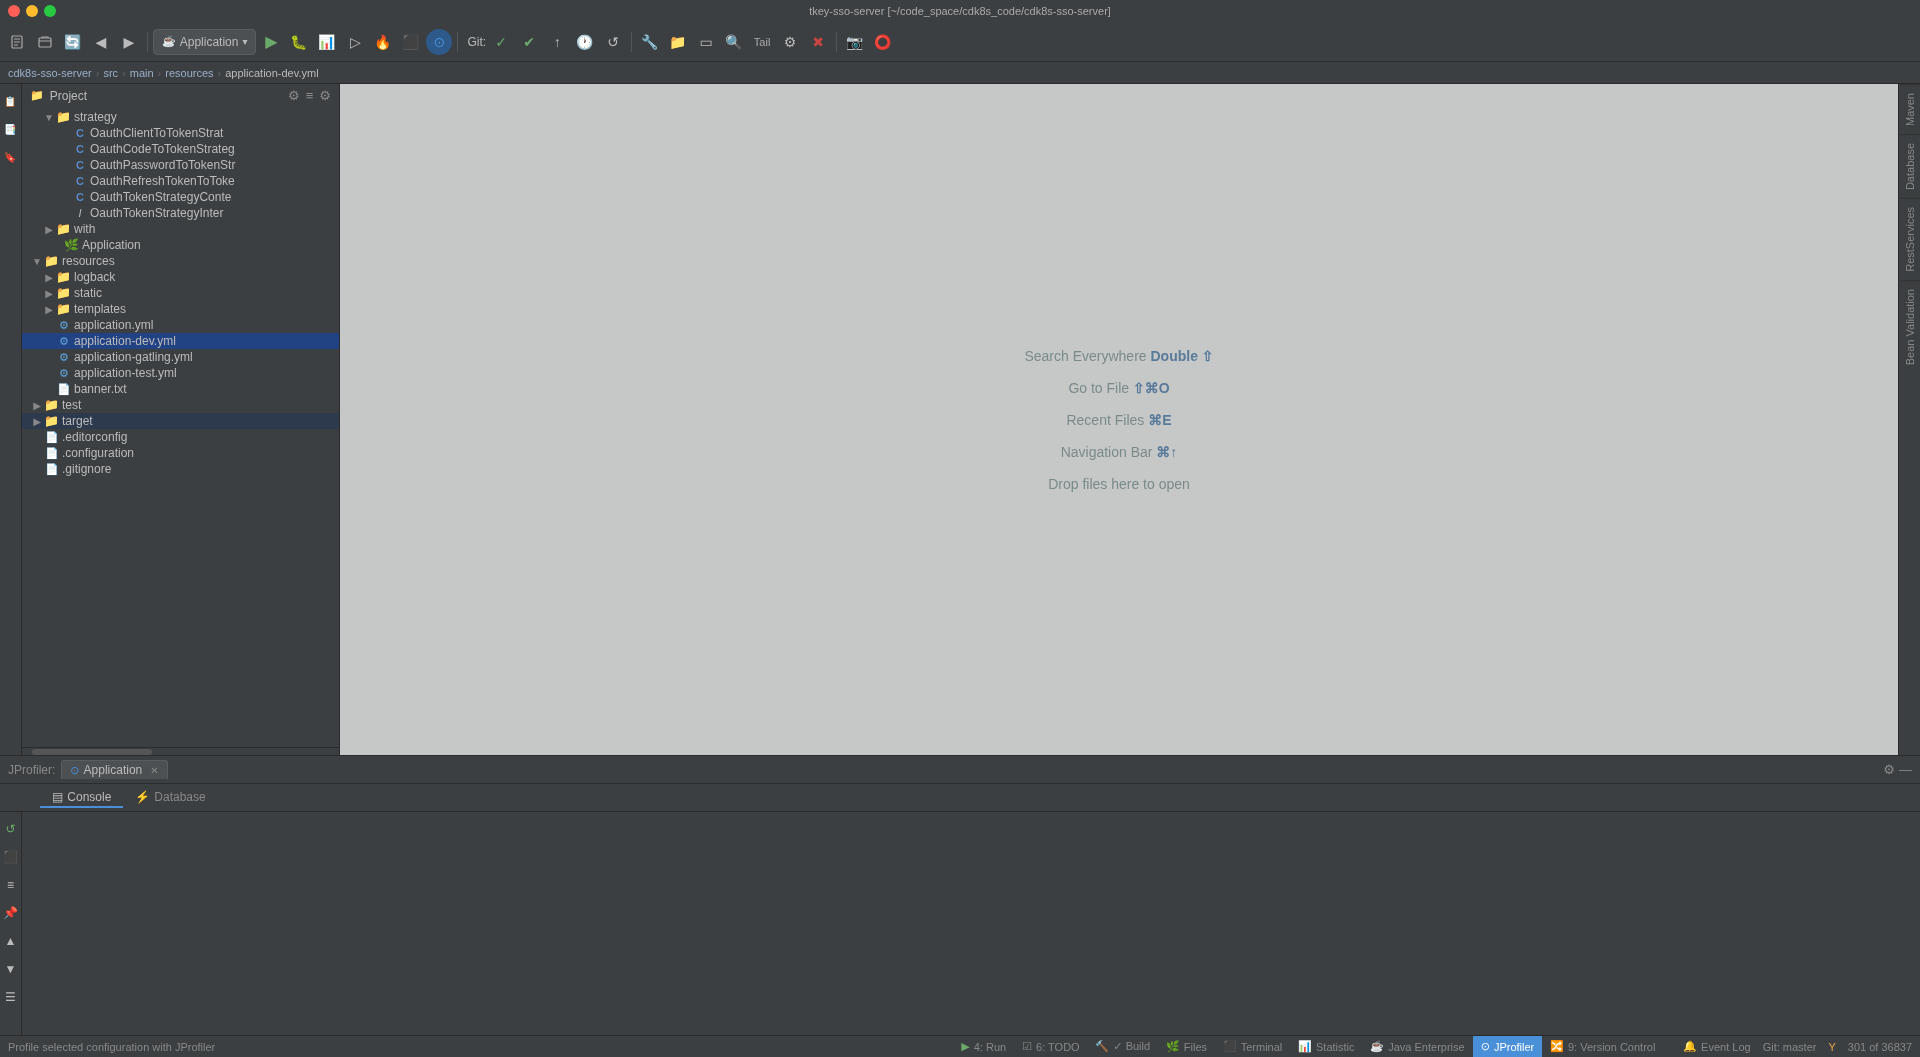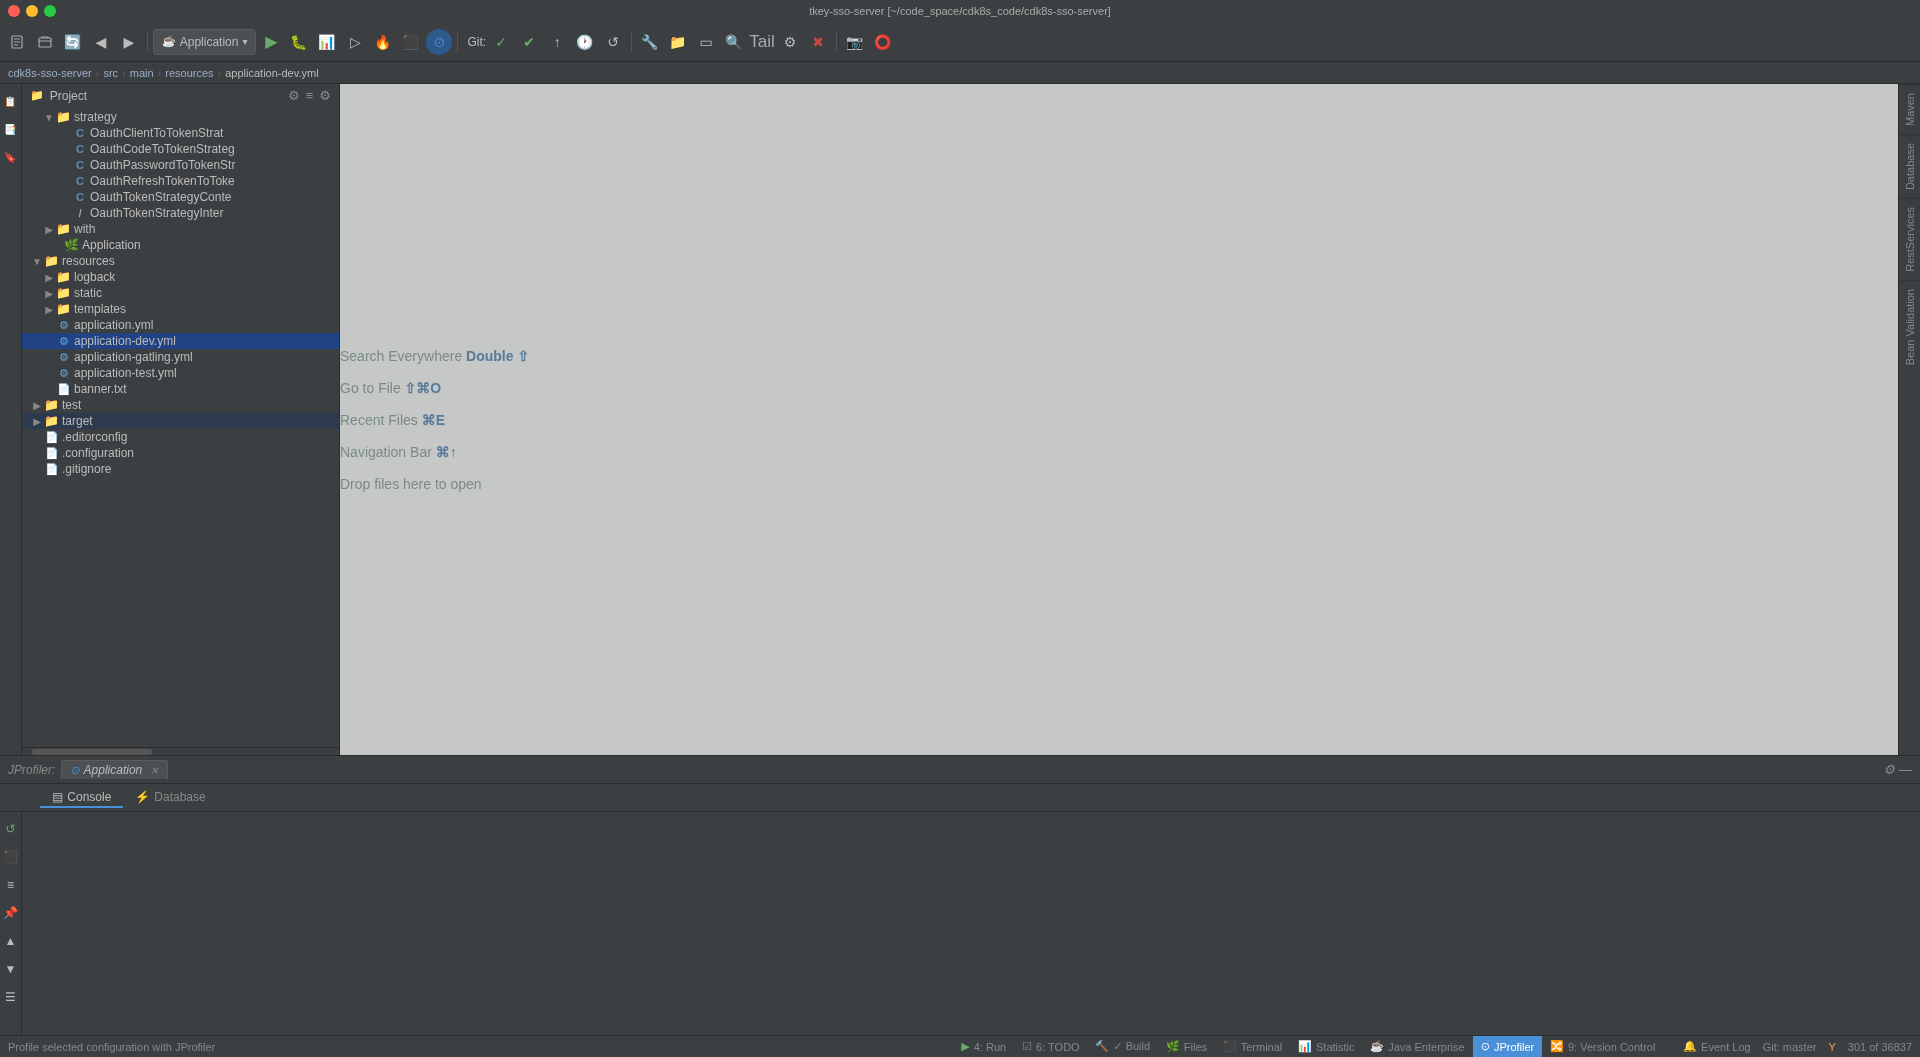--- a/index.html
+++ b/index.html
@@ -147,21 +147,21 @@
     .tree-icon { width: 16px; text-align: center; margin-right: 2px; font-size: 12px; }
     .tree-label { color: #bbbbbb; font-size: 12px; }
     .icon-folder { color: #e8c16c; }
     .icon-yml { color: #62a4d9; }
 
     
     #editor-area {
       flex: 1;
       background: #c5c8c6;
       display: flex;
-      align-items: flex-start;
+      align-items: center;
       justify-content: center;
       flex-direction: column;
       gap: 16px;
     }
     .editor-hint {
       font-size: 14px;
       color: #7a8a8a;
     }
     .editor-hint .shortcut {
       font-weight: bold;
@@ -195,21 +195,20 @@
       display: flex;
       flex-direction: column;
     }
     #bottom-panel-header {
       display: flex;
       align-items: center;
       padding: 2px 8px;
       background: #3c3f41;
       border-bottom: 1px solid #2b2b2b;
       height: 28px;
-      font-style: italic;
     }
     .jprofiler-label { font-size: 12px; color: #888; }
     .jprofiler-tab {
       display: flex;
       align-items: center;
       gap: 4px;
       padding: 2px 8px;
       background: #4c5052;
       border: 1px solid #5a5d5f;
       border-bottom: none;
@@ -372,21 +371,21 @@
   <button class="toolbar-btn" style="color:#6aaa6a;">✓</button>
   <button class="toolbar-btn" style="color:#6aaa6a;">✔</button>
   <button class="toolbar-btn">↑</button>
   <button class="toolbar-btn">🕐</button>
   <button class="toolbar-btn">↺</button>
   <div class="toolbar-separator"></div>
   <button class="toolbar-btn">🔧</button>
   <button class="toolbar-btn">📁</button>
   <button class="toolbar-btn">▭</button>
   <button class="toolbar-btn">🔍</button>
-  <button class="toolbar-btn" style="font-size:17px;color:#aaa;text-align:center;">Tail</button>
+  <button class="toolbar-btn" style="font-size:11px;color:#aaa;text-align:center;">Tail</button>
   <button class="toolbar-btn">⚙</button>
   <button class="toolbar-btn" style="color:#cc4444;">✖</button>
   <div class="toolbar-separator"></div>
   <button class="toolbar-btn">📷</button>
   <button class="toolbar-btn">⭕</button>
 </div>
 
 <div id="breadcrumb">
   <span class="breadcrumb-item">cdk8s-sso-server</span>
   <span class="breadcrumb-sep">›</span>

